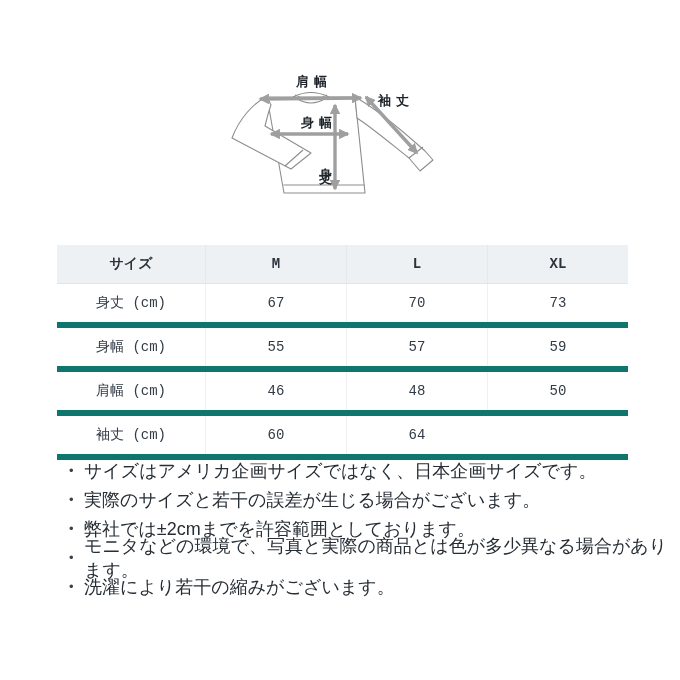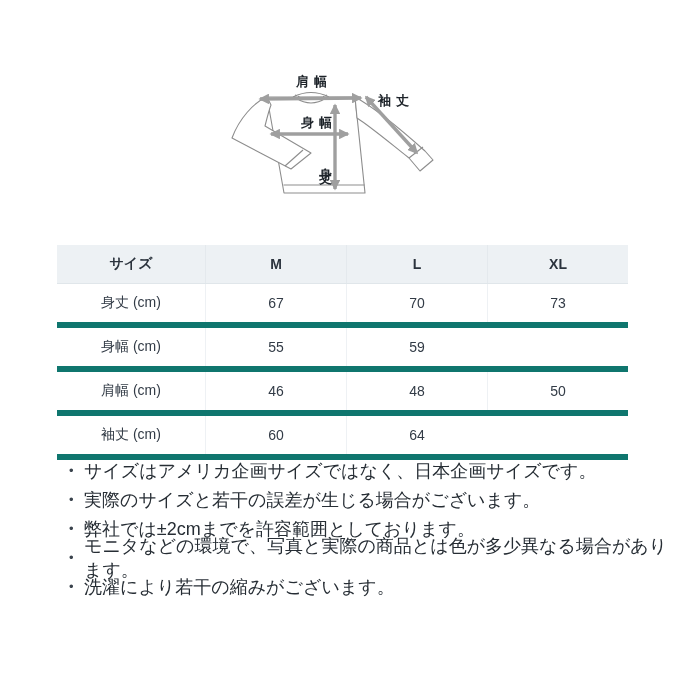--- a/index.html
+++ b/index.html
@@ -38,20 +38,21 @@
     text-indent: 0;
   }
 
   
   .size-table {
     position: absolute;
     left: 57px;
     top: 245px;
     width: 571px;
     font-size: 14px;
+    font-family: Liberation Mono, monospace;
   }
   .tr {
     display: grid;
     grid-template-columns: 148px 141px 141px 141px;
     height: 38px;
     border-bottom: 6px solid #0f766e;
   }
   .tr.thead {
     background: #edf1f4;
     border-bottom: 1px solid #e0e6ea;
@@ -148,20 +149,21 @@
     </div>
     <div class="tr">
       <div class="cell">身丈 (cm)</div>
       <div class="cell">67</div>
       <div class="cell">70</div>
       <div class="cell">73</div>
     </div>
     <div class="tr">
       <div class="cell">身幅 (cm)</div>
       <div class="cell">55</div>
+      <div class="cell">57</div>
       <div class="cell">59</div>
     </div>
     <div class="tr">
       <div class="cell">肩幅 (cm)</div>
       <div class="cell">46</div>
       <div class="cell">48</div>
       <div class="cell">50</div>
     </div>
     <div class="tr">
       <div class="cell">袖丈 (cm)</div>

